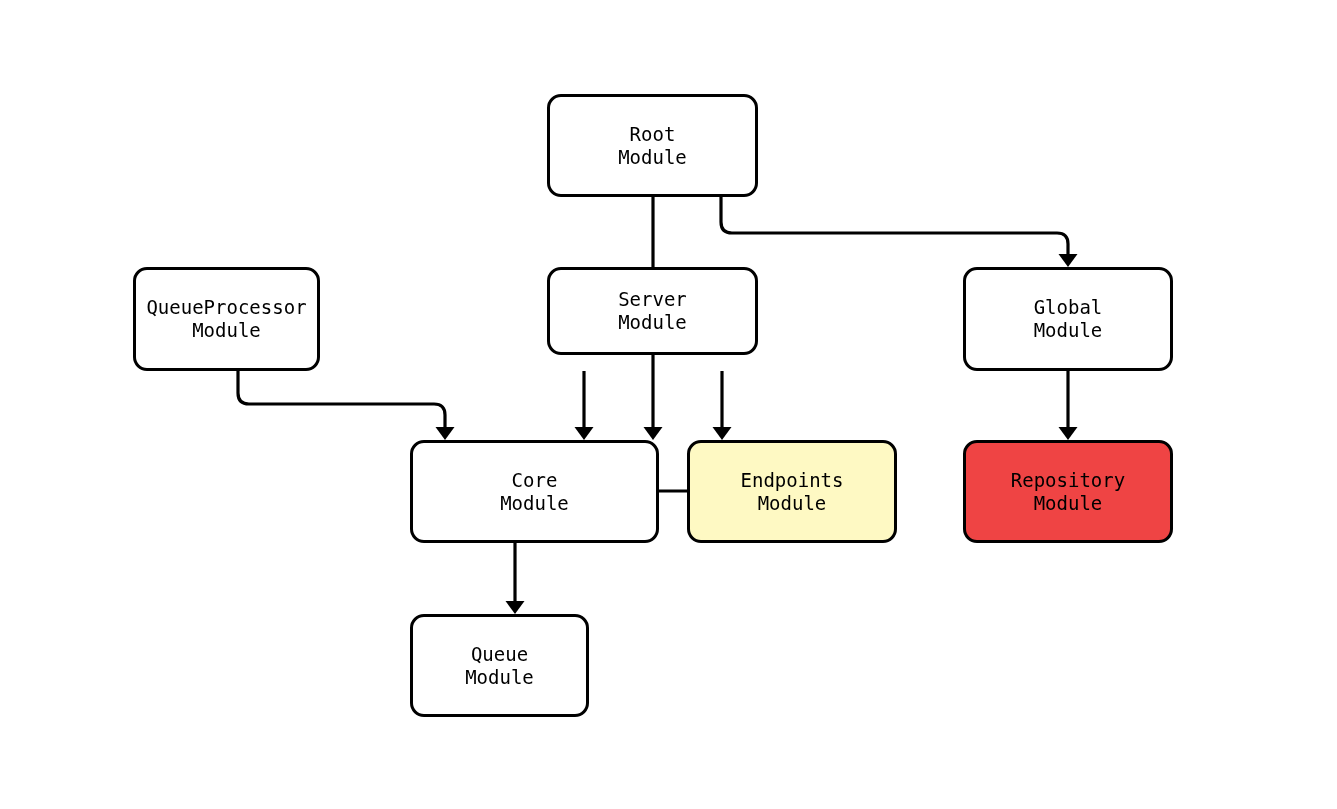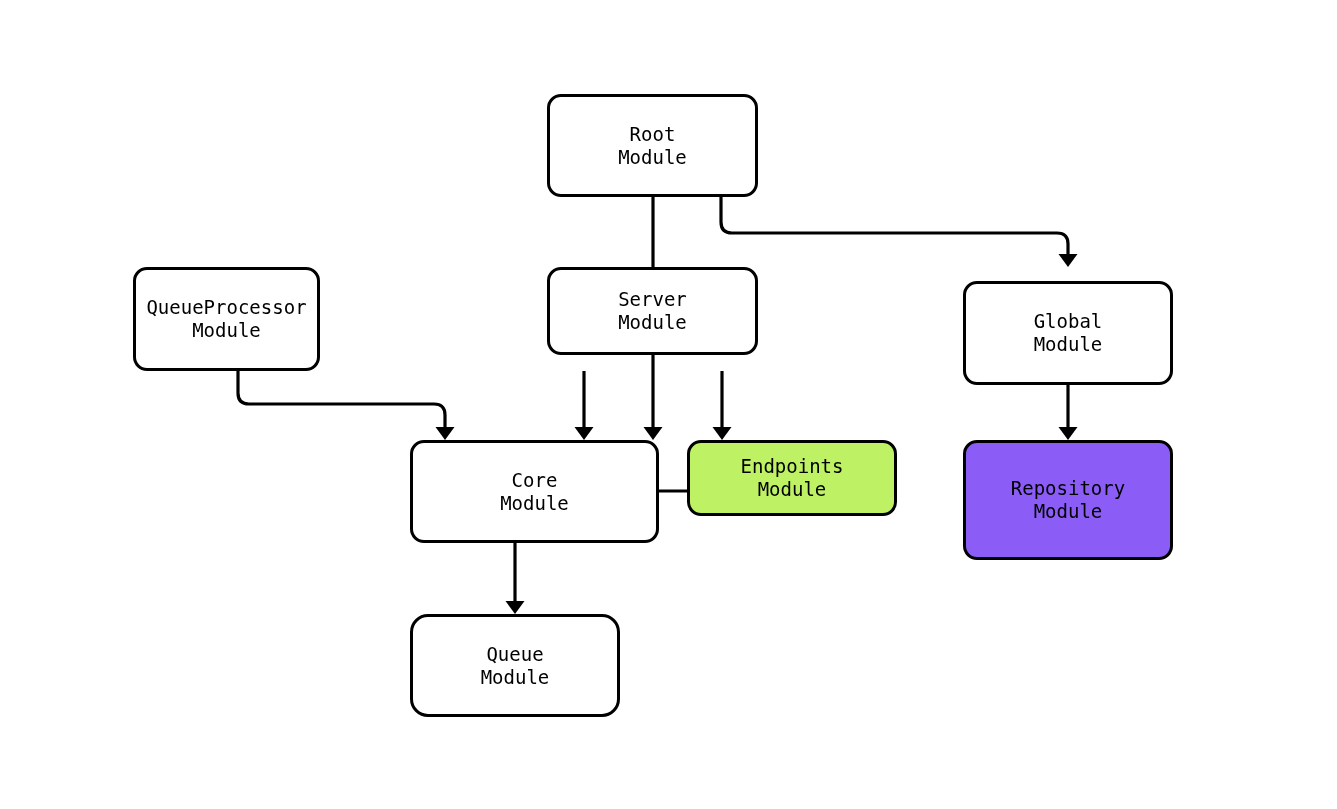--- a/index.html
+++ b/index.html
@@ -92,38 +92,38 @@
   <div class="node" style="left: 133px; top: 267px; width: 187px; height: 104px; border-color: rgb(0, 0, 0); background: rgb(255, 255, 255);">
     <div class="node-label">QueueProcessor</div>
     <div class="node-label">Module</div>
   </div>
 
   <div class="node" style="left: 547px; top: 267px; width: 211px; height: 88px; border-color: rgb(0, 0, 0); background: rgb(255, 255, 255);">
     <div class="node-label">Server</div>
     <div class="node-label">Module</div>
   </div>
 
-  <div class="node" style="left: 963px; top: 281px; width: 210px; height: 104px; border-color: rgb(0, 0, 0); background: rgb(255, 255, 255);">
+  <div class="node" style="left: 963px; top: 267px; width: 210px; height: 104px; border-color: rgb(0, 0, 0); background: rgb(255, 255, 255);">
     <div class="node-label">Global</div>
     <div class="node-label">Module</div>
   </div>
 
   <div class="node" style="left: 410px; top: 440px; width: 249px; height: 103px; border-color: rgb(0, 0, 0); background: rgb(255, 255, 255);">
     <div class="node-label">Core</div>
     <div class="node-label">Module</div>
   </div>
 
-  <div class="node" style="left: 687px; top: 440px; width: 210px; height: 76px; border-color: rgb(0, 0, 0); background: #bef264;">
+  <div class="node" style="left: 687px; top: 440px; width: 210px; height: 103px; border-color: rgb(0, 0, 0); background: #fef9c3;">
     <div class="node-label">Endpoints</div>
     <div class="node-label">Module</div>
   </div>
 
-  <div class="node" style="left: 963px; top: 440px; width: 210px; height: 120px; border-color: rgb(0, 0, 0); background: #8b5cf6;">
+  <div class="node" style="left: 963px; top: 440px; width: 210px; height: 103px; border-color: rgb(0, 0, 0); background: #ef4444;">
     <div class="node-label">Repository</div>
     <div class="node-label">Module</div>
   </div>
 
-  <div class="node" style="left: 410px; top: 614px; width: 210px; height: 103px; border-color: rgb(0, 0, 0); background: rgb(255, 255, 255); border-radius: 18px;">
+  <div class="node" style="left: 410px; top: 614px; width: 179px; height: 103px; border-color: rgb(0, 0, 0); background: rgb(255, 255, 255);">
     <div class="node-label">Queue</div>
     <div class="node-label">Module</div>
   </div>
 
 </div>
 
 </body></html>

